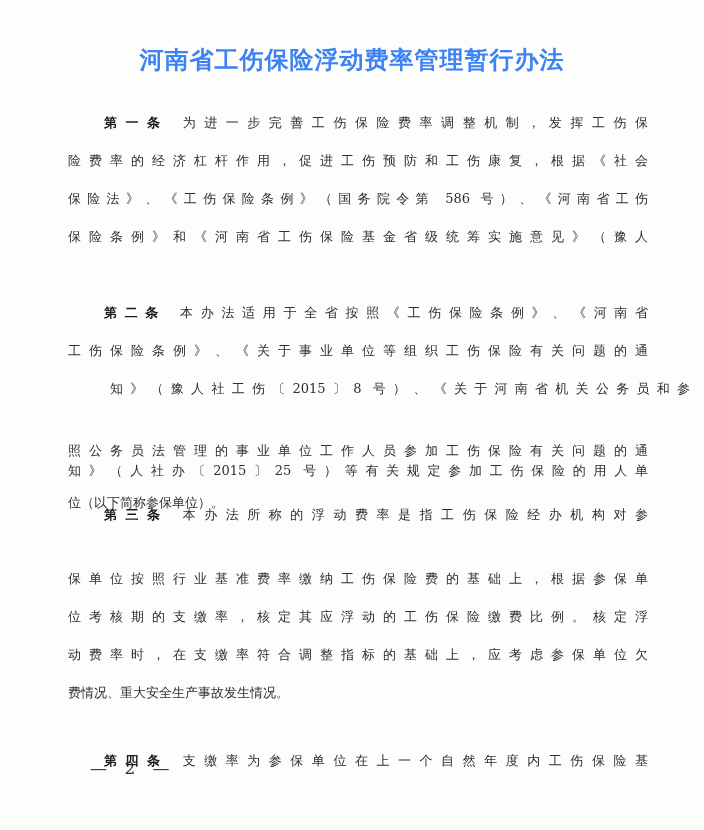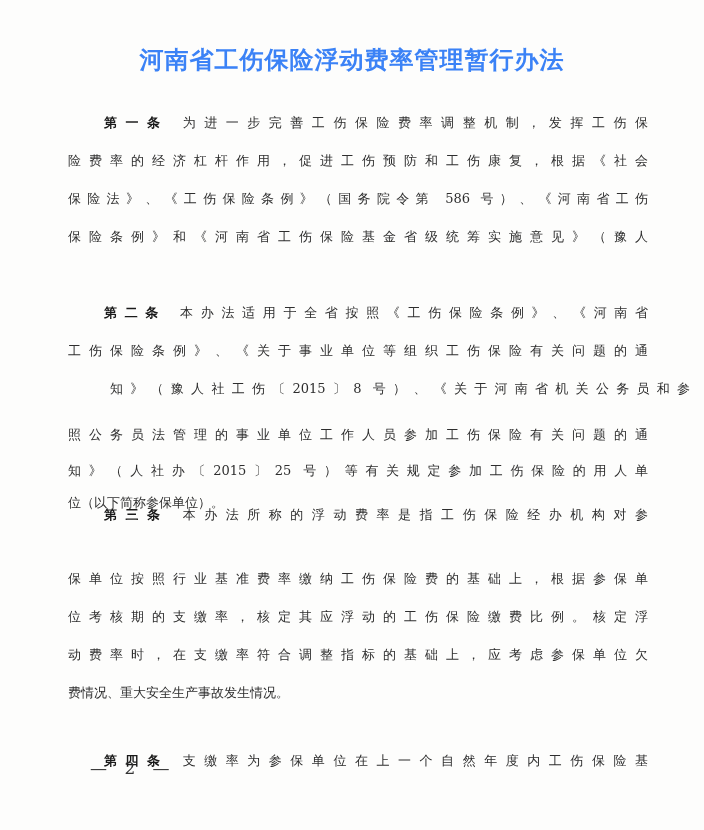--- a/index.html
+++ b/index.html
@@ -80,21 +80,21 @@
   </div>
   <div class="line" style="top:146px;">险费率的经济杠杆作用，促进工伤预防和工伤康复，根据《社会</div>
   <div class="line" style="top:184px;">保险法》、《工伤保险条例》（国务院令第 586 号）、《河南省工伤</div>
   <div class="line" style="top:222px;">保险条例》和《河南省工伤保险基金省级统筹实施意见》（豫人</div>
 
   <div class="line first" style="top:298px;">
     <span class="article-label">第二条</span><span>本办法适用于全省按照《工伤保险条例》、《河南省</span>
   </div>
   <div class="line" style="top:336px;">工伤保险条例》、《关于事业单位等组织工伤保险有关问题的通</div>
   <div class="line" style="top:374px;margin-left:42px;">知》（豫人社工伤〔2015〕8 号）、《关于河南省机关公务员和参</div>
-  <div class="line" style="top:420px;">照公务员法管理的事业单位工作人员参加工伤保险有关问题的通</div>
+  <div class="line" style="top:436px;">照公务员法管理的事业单位工作人员参加工伤保险有关问题的通</div>
   <div class="line" style="top:456px;">知》（人社办〔2015〕25 号）等有关规定参加工伤保险的用人单</div>
   <div class="line last" style="top:488px;">位（以下简称参保单位）。</div>
 
   <div class="line first" style="top:500px;">
     <span class="article-label">第三条</span><span>本办法所称的浮动费率是指工伤保险经办机构对参</span>
   </div>
   <div class="line" style="top:564px;">保单位按照行业基准费率缴纳工伤保险费的基础上，根据参保单</div>
   <div class="line" style="top:602px;">位考核期的支缴率，核定其应浮动的工伤保险缴费比例。核定浮</div>
   <div class="line last" style="top:678px;">费情况、重大安全生产事故发生情况。</div>
   <div class="line" style="top:640px;">动费率时，在支缴率符合调整指标的基础上，应考虑参保单位欠</div>

